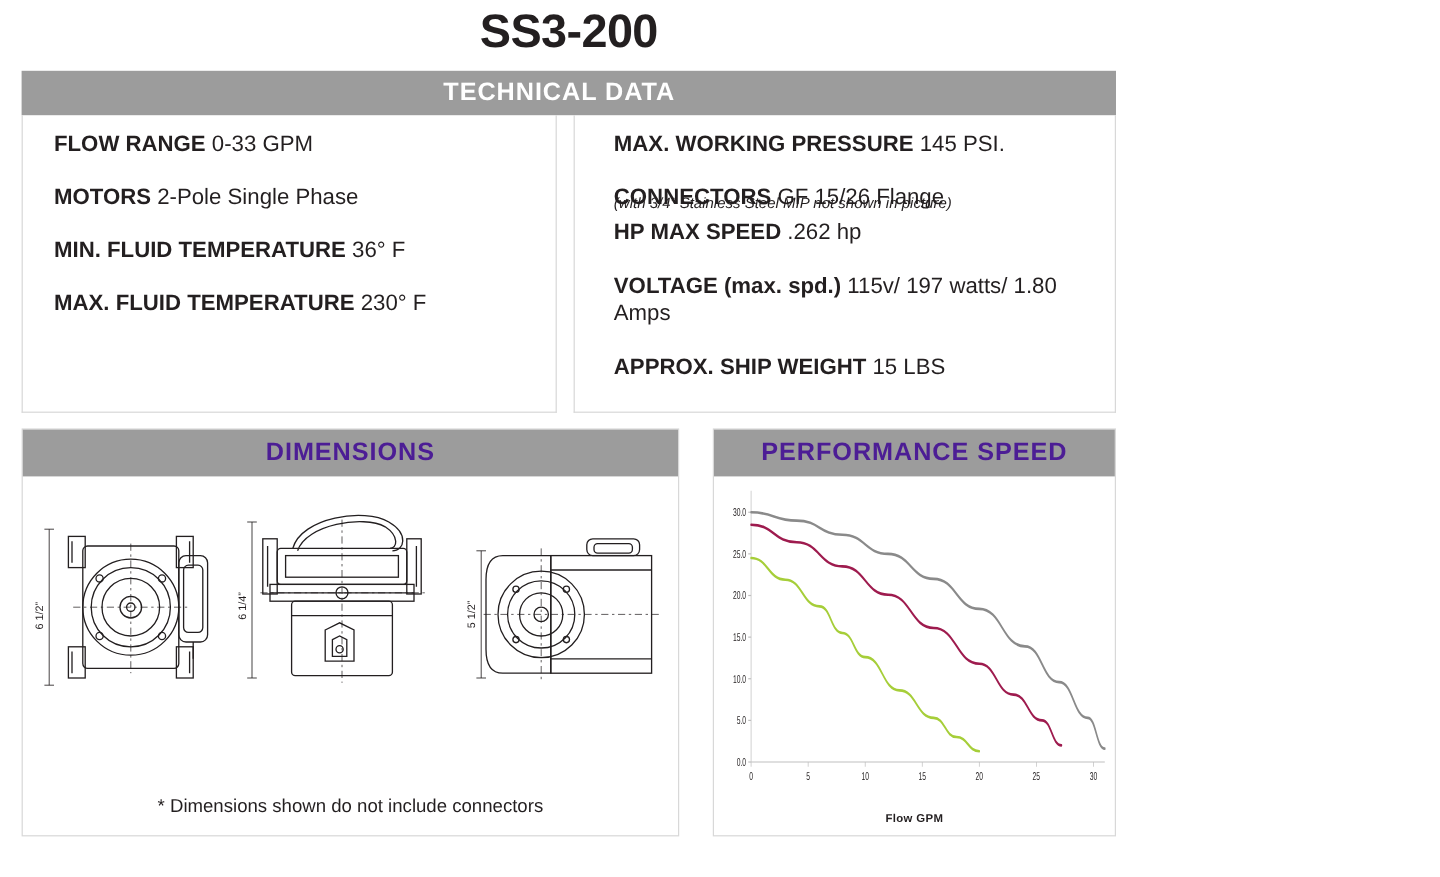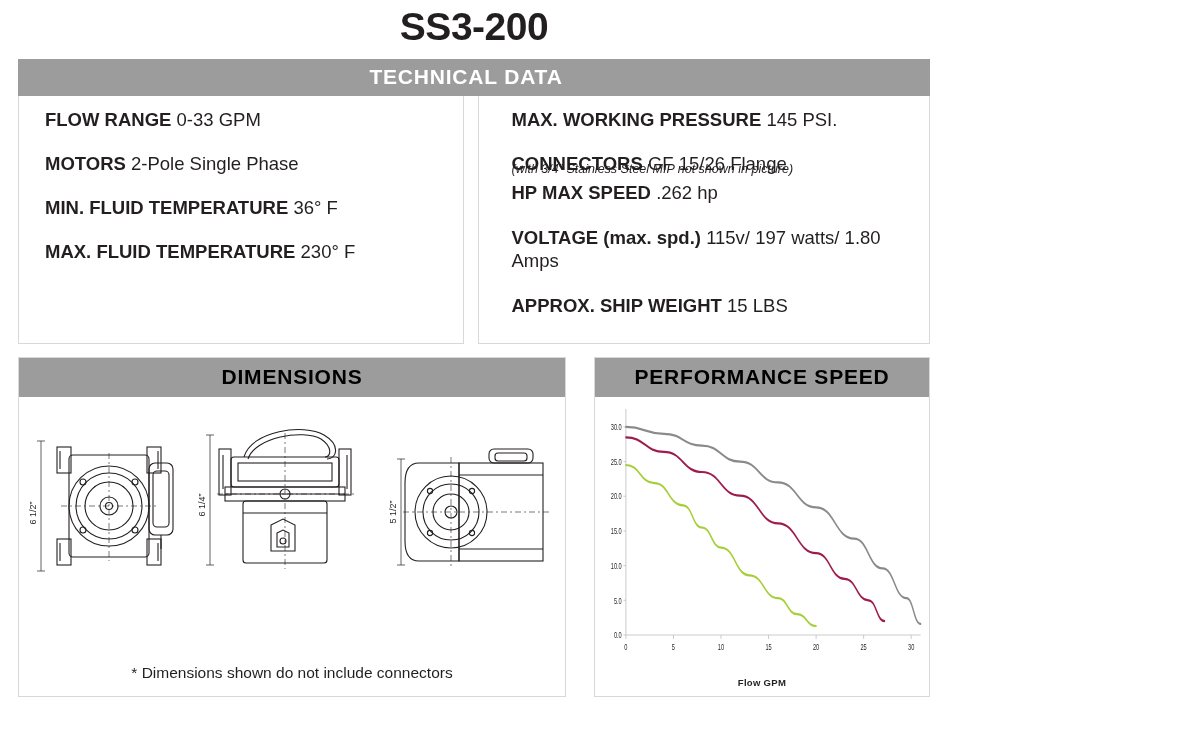--- a/index.html
+++ b/index.html
@@ -68,21 +68,21 @@
 
   
   .lower {
     display: flex;
     margin: 13px 18px 0 18px;
     gap: 28px;
   }
   .panel { border: 1px solid #d8d8d8; background: #fff; }
   .panel-header {
     background: #9c9c9c;
-    color: #000000;
+    color: #4c1d95;
     text-align: center;
     font-size: 21px;
     font-weight: bold;
     letter-spacing: 0.8px;
     padding: 7px 0 8px 0;
   }
   .panel.dim { width: 548px; }
   .panel.perf { flex: 1; }
   .panel-body { position: relative; }
   .dim-body { height: 299px; position: relative; }

